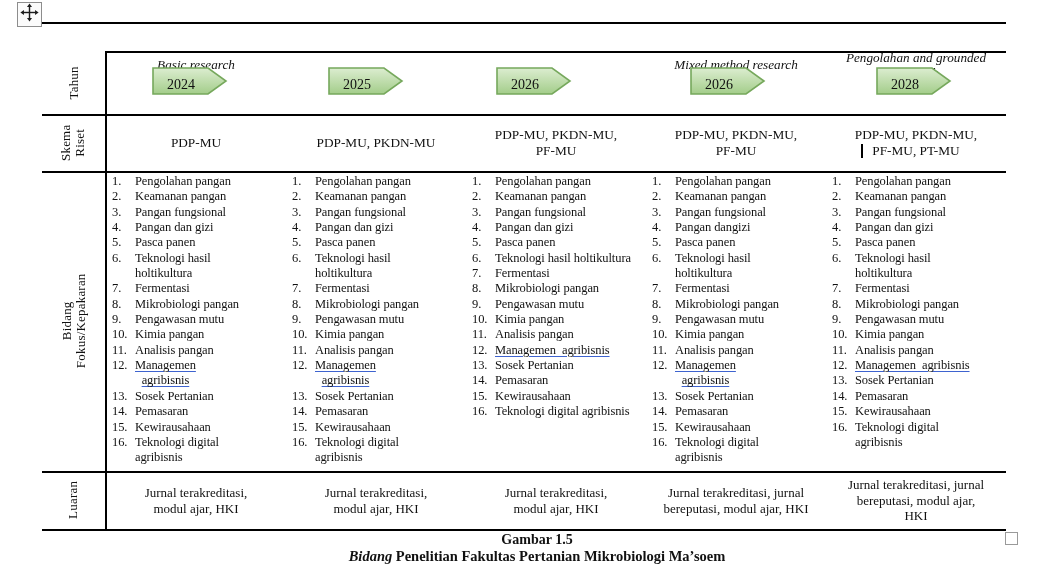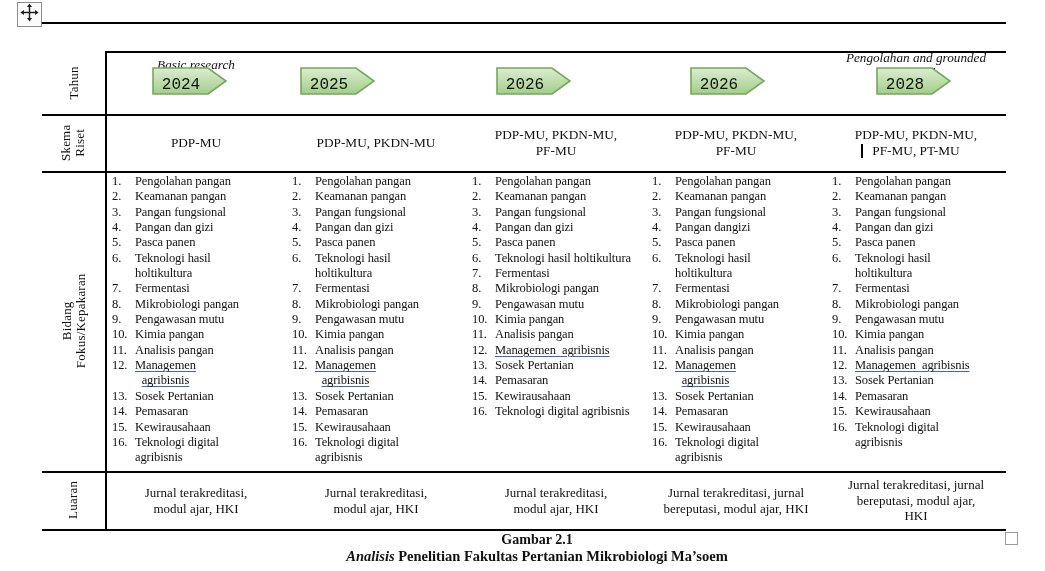--- a/index.html
+++ b/index.html
@@ -8,21 +8,21 @@
   .hline{position:absolute;height:1.7px;background:#000;}
   .vline{position:absolute;width:1.7px;background:#000;}
   
   .rtype{position:absolute;top:22px;width:180px;height:33px;display:flex;align-items:center;
          justify-content:center;text-align:center;font-style:italic;font-size:13.2px;
          line-height:14.3px;white-space:pre;margin-top:27px;}
   
   .arrow-wrap{position:absolute;top:67px;width:76px;height:28px;}
   .arrow-wrap svg{position:absolute;left:0;top:0;}
   .year{position:absolute;left:0;top:0;width:58px;height:36px;display:flex;align-items:center;
-        justify-content:center;font-size:16px;font-family:Liberation Mono, monospace;}
+        justify-content:center;font-size:14px;}
   
   .rot-cell{position:absolute;left:42px;width:63px;display:flex;align-items:center;justify-content:center;}
   .rot{transform:rotate(-90deg);white-space:pre-line;text-align:center;font-size:13px;
        line-height:13.8px;letter-spacing:.2px;}
   
   .skema-cell{position:absolute;top:114px;height:57px;width:180px;display:flex;align-items:center;
               justify-content:center;text-align:center;white-space:pre;font-size:13.3px;line-height:15.5px;}
   
   .focus-cell{position:absolute;top:174px;width:178px;counter-reset:item;font-size:12.5px;
               line-height:15.35px;letter-spacing:-0.1px;}
@@ -67,20 +67,21 @@
 
   <div class="hline" style="left:42px;top:22px;width:964px;"></div>
   <div class="hline" style="left:106px;top:51px;width:900px;"></div>
   <div class="hline" style="left:42px;top:114px;width:964px;"></div>
   <div class="hline" style="left:42px;top:171px;width:964px;"></div>
   <div class="hline" style="left:42px;top:471px;width:964px;"></div>
   <div class="hline" style="left:42px;top:529px;width:964px;"></div>
   <div class="vline" style="left:105px;top:51px;height:480px;"></div>
 
   <div class="rtype" style="left:106px;">Basic research</div>
+  <div class="rtype" style="left:646px;">Mixed method research</div>
   <div class="rtype" style="left:826px;">Pengolahan and grounded
 research</div>
 
   <div class="rot-cell" style="top:51px;height:63px;">
     <span class="rot">Tahun</span>
   </div>
   <div class="rot-cell" style="top:114px;height:57px;">
     <span class="rot">Skema
 Riset</span>
   </div>
@@ -96,21 +97,21 @@
       <defs>
           <linearGradient id="g1" x1="0" y1="0" x2="0" y2="1">
             <stop offset="0" stop-color="#dcedd0"></stop>
             <stop offset="1" stop-color="#a3cd8a"></stop>
           </linearGradient>
         </defs>
       <polygon points="1,1 56,1 74,14 56,27 1,27" fill="url(#g1)" stroke="#76a85c" stroke-width="1.6"></polygon>
     </svg>
     <span class="year">2024</span>
   </div>
-  <div class="arrow-wrap" style="left:300px;">
+  <div class="arrow-wrap" style="left:328px;">
     <svg width="76" height="28" viewBox="0 0 76 28">
       <defs>
           <linearGradient id="g2" x1="0" y1="0" x2="0" y2="1">
             <stop offset="0" stop-color="#dcedd0"></stop>
             <stop offset="1" stop-color="#a3cd8a"></stop>
           </linearGradient>
         </defs>
       <polygon points="1,1 56,1 74,14 56,27 1,27" fill="url(#g2)" stroke="#76a85c" stroke-width="1.6"></polygon>
     </svg>
     <span class="year">2025</span>
@@ -513,18 +514,18 @@
   <div class="luaran-cell" style="left:286px;">Jurnal terakreditasi,
 modul ajar, HKI</div>
   <div class="luaran-cell" style="left:466px;">Jurnal terakreditasi,
 modul ajar, HKI</div>
   <div class="luaran-cell" style="left:646px;">Jurnal terakreditasi, jurnal
 bereputasi, modul ajar, HKI</div>
   <div class="luaran-cell" style="left:826px;">Jurnal terakreditasi, jurnal
 bereputasi, modul ajar,
 HKI</div>
 
-  <div class="cap" style="top:532px;font-size:14px;">Gambar 2.1</div>
+  <div class="cap" style="top:532px;font-size:14px;">Gambar 1.5</div>
   <div class="cap" style="top:548px;font-size:14.5px;">
-    <span style="font-style:italic;">Analisis</span><span> Penelitian Fakultas Pertanian Mikrobiologi Ma’soem</span>
+    <span style="font-style:italic;">Bidang</span><span> Penelitian Fakultas Pertanian Mikrobiologi Ma’soem</span>
   </div>
 
 </div>
 
 </body></html>

